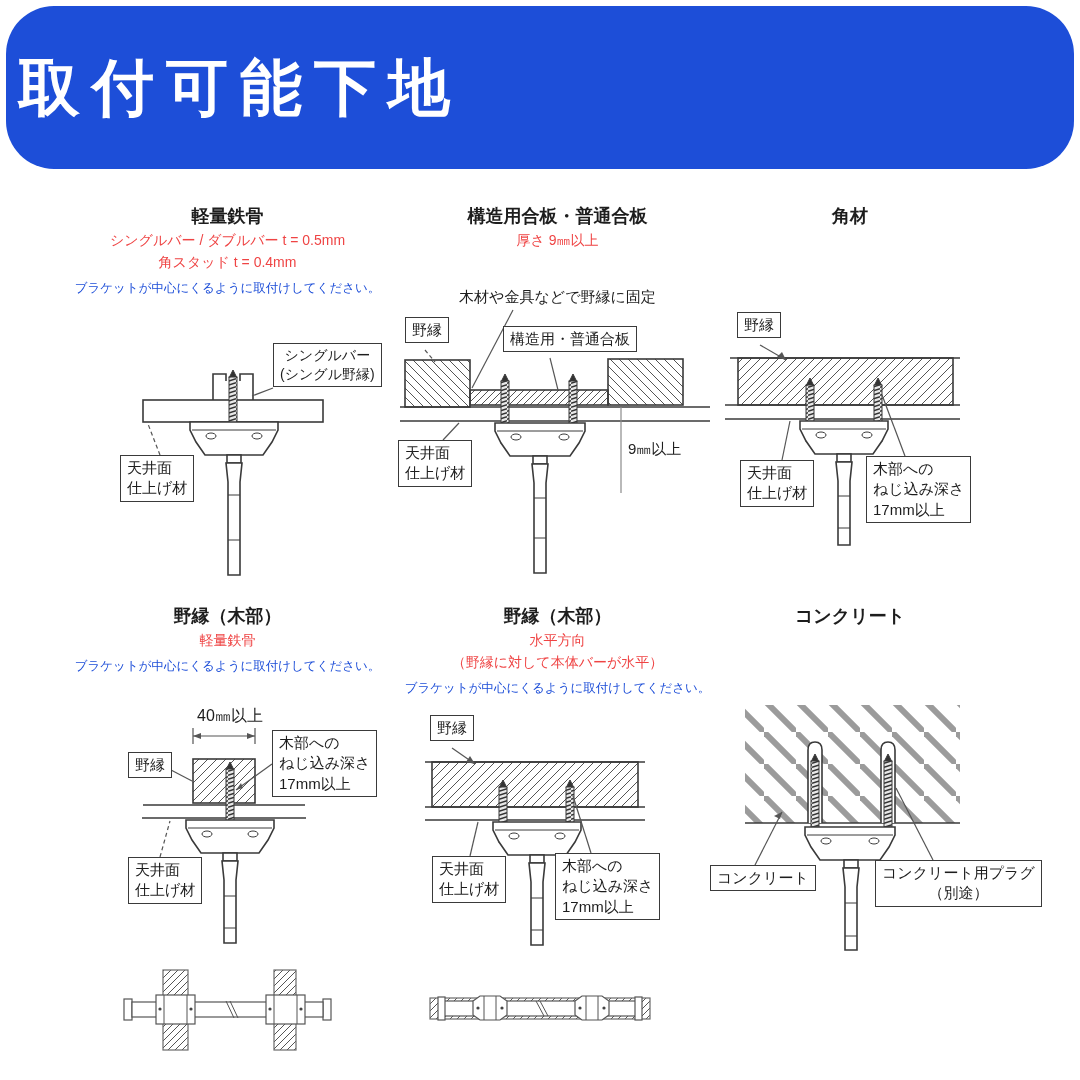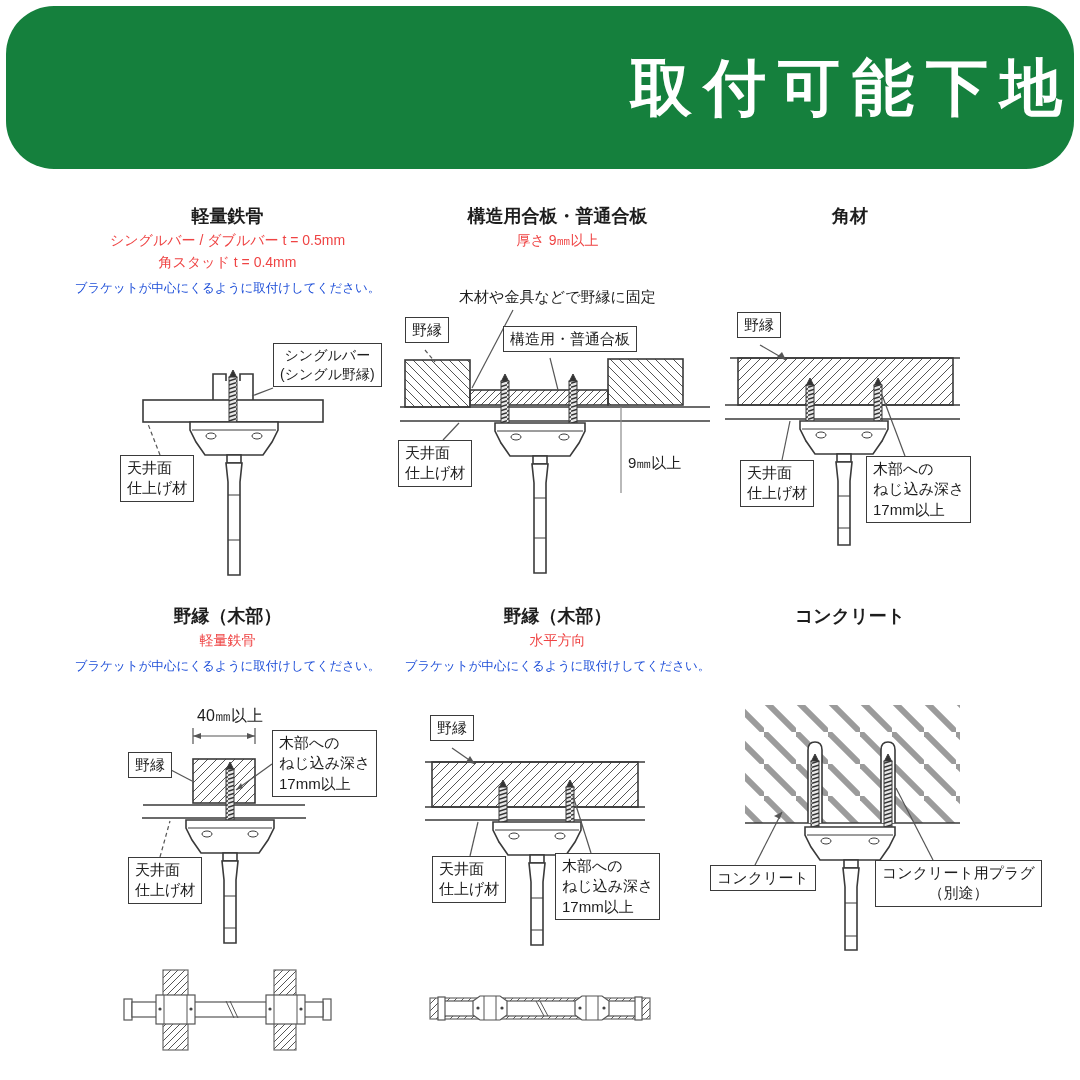--- a/index.html
+++ b/index.html
@@ -2,22 +2,22 @@
 <html><head>
 <meta charset="utf-8">
 <style>
   html,body{margin:0;padding:0;}
   body{
     width:1080px;height:1080px;position:relative;background:#ffffff;
     font-family:"Liberation Sans","DejaVu Sans",sans-serif;color:#2b2b2b;overflow:hidden;
   }
   .hdr{
     position:absolute;left:6px;top:6px;width:1068px;height:163px;
-    background:#15803d;border-radius:48px;
-    display:flex;align-items:center;justify-content:flex-end;
+    background:#1d4ed8;border-radius:48px;
+    display:flex;align-items:center;justify-content:flex-start;
   }
   .hdr-title{
     color:#ffffff;font-size:62px;font-weight:bold;letter-spacing:12px;
     text-indent:12px;
   }
   .panel-head{position:absolute;text-align:center;}
   .p-title{font-size:18px;font-weight:bold;line-height:26px;color:#1d1d1d;}
   .p-spec{font-size:14px;line-height:22px;color:#ef4444;}
   .p-note{font-size:12.5px;line-height:18px;color:#1d4ed8;margin-top:6px;}
   .diag{position:absolute;}
@@ -79,20 +79,21 @@
 
 <div class="panel-head" style="left:60px;top:603px;width:335px;">
   <div class="p-title">野縁（木部）</div>
   <div class="p-spec">軽量鉄骨</div>
   <div class="p-note">ブラケットが中心にくるように取付けしてください。</div>
 </div>
 
 <div class="panel-head" style="left:395px;top:603px;width:325px;">
   <div class="p-title">野縁（木部）</div>
   <div class="p-spec">水平方向</div>
+  <div class="p-spec">（野縁に対して本体バーが水平）</div>
   <div class="p-note">ブラケットが中心にくるように取付けしてください。</div>
 </div>
 
 <div class="panel-head" style="left:720px;top:603px;width:260px;">
   <div class="p-title">コンクリート</div>
 </div>
 
 <div class="diag" style="left:60px;top:330px;width:335px;height:250px;">
   <svg width="335" height="250" viewBox="0 0 335 250">
     <g stroke="#3a3a3a" stroke-width="1.6" fill="none">
@@ -177,21 +178,21 @@
       <path d="M155,70 L163,102"></path>
       <path d="M30,62 L40,74" stroke-dasharray="4 3"></path>
       <path d="M48,152 L64,135"></path>
     </g>
   </svg>
   <div class="free-text" style="left:0;top:0;width:325px;text-align:center;">木材や金具などで野縁に固定</div>
   <div class="label-box center" style="left:10px;top:29px;">野縁</div>
   <div class="label-box center" style="left:108px;top:38px;">構造用・普通合板</div>
   <div class="label-box" style="left:3px;top:152px;">天井面
 仕上げ材</div>
-  <div class="free-text" style="left:233px;top:166px;">9㎜以上</div>
+  <div class="free-text" style="left:233px;top:152px;">9㎜以上</div>
 </div>
 
 <div class="diag" style="left:720px;top:300px;width:360px;height:280px;">
   <svg width="360" height="280" viewBox="0 0 360 280">
     <g stroke="#3a3a3a" stroke-width="1.6" fill="none">
 
       <rect x="18" y="58" width="215" height="47" fill="url(#hA)"></rect>
       <path d="M10,58 H240"></path>
 
       <path d="M5,105 H240"></path>

